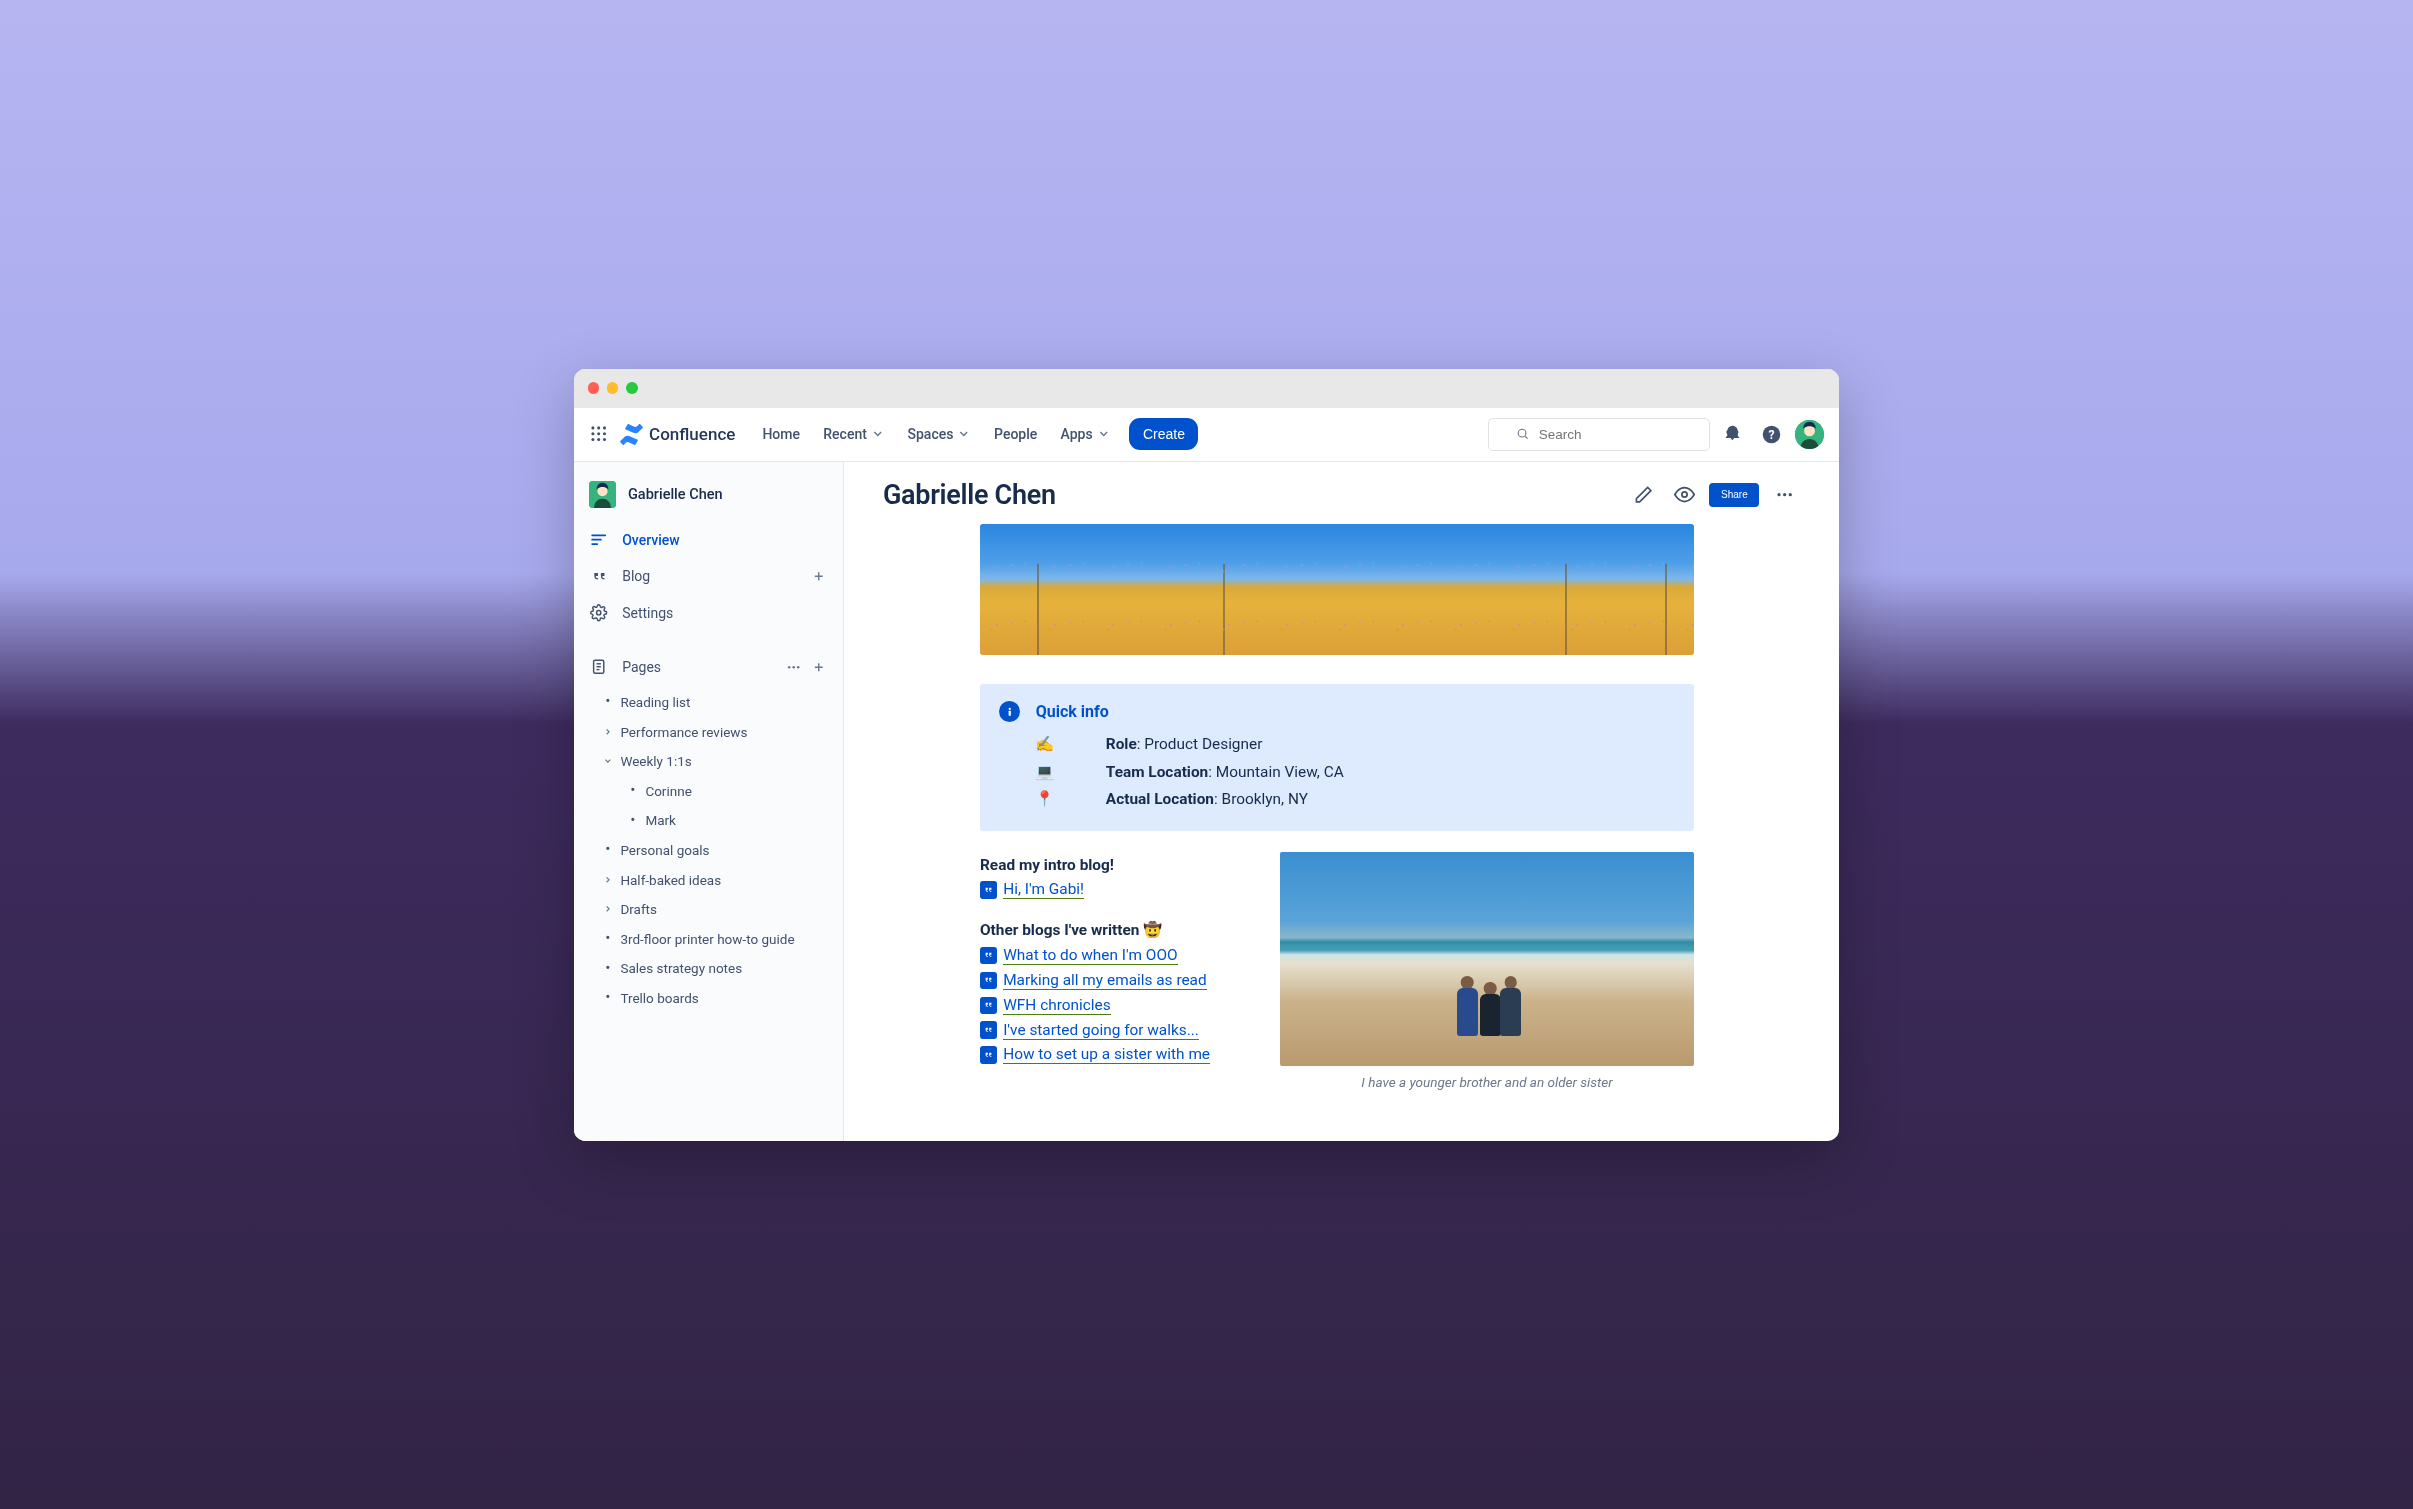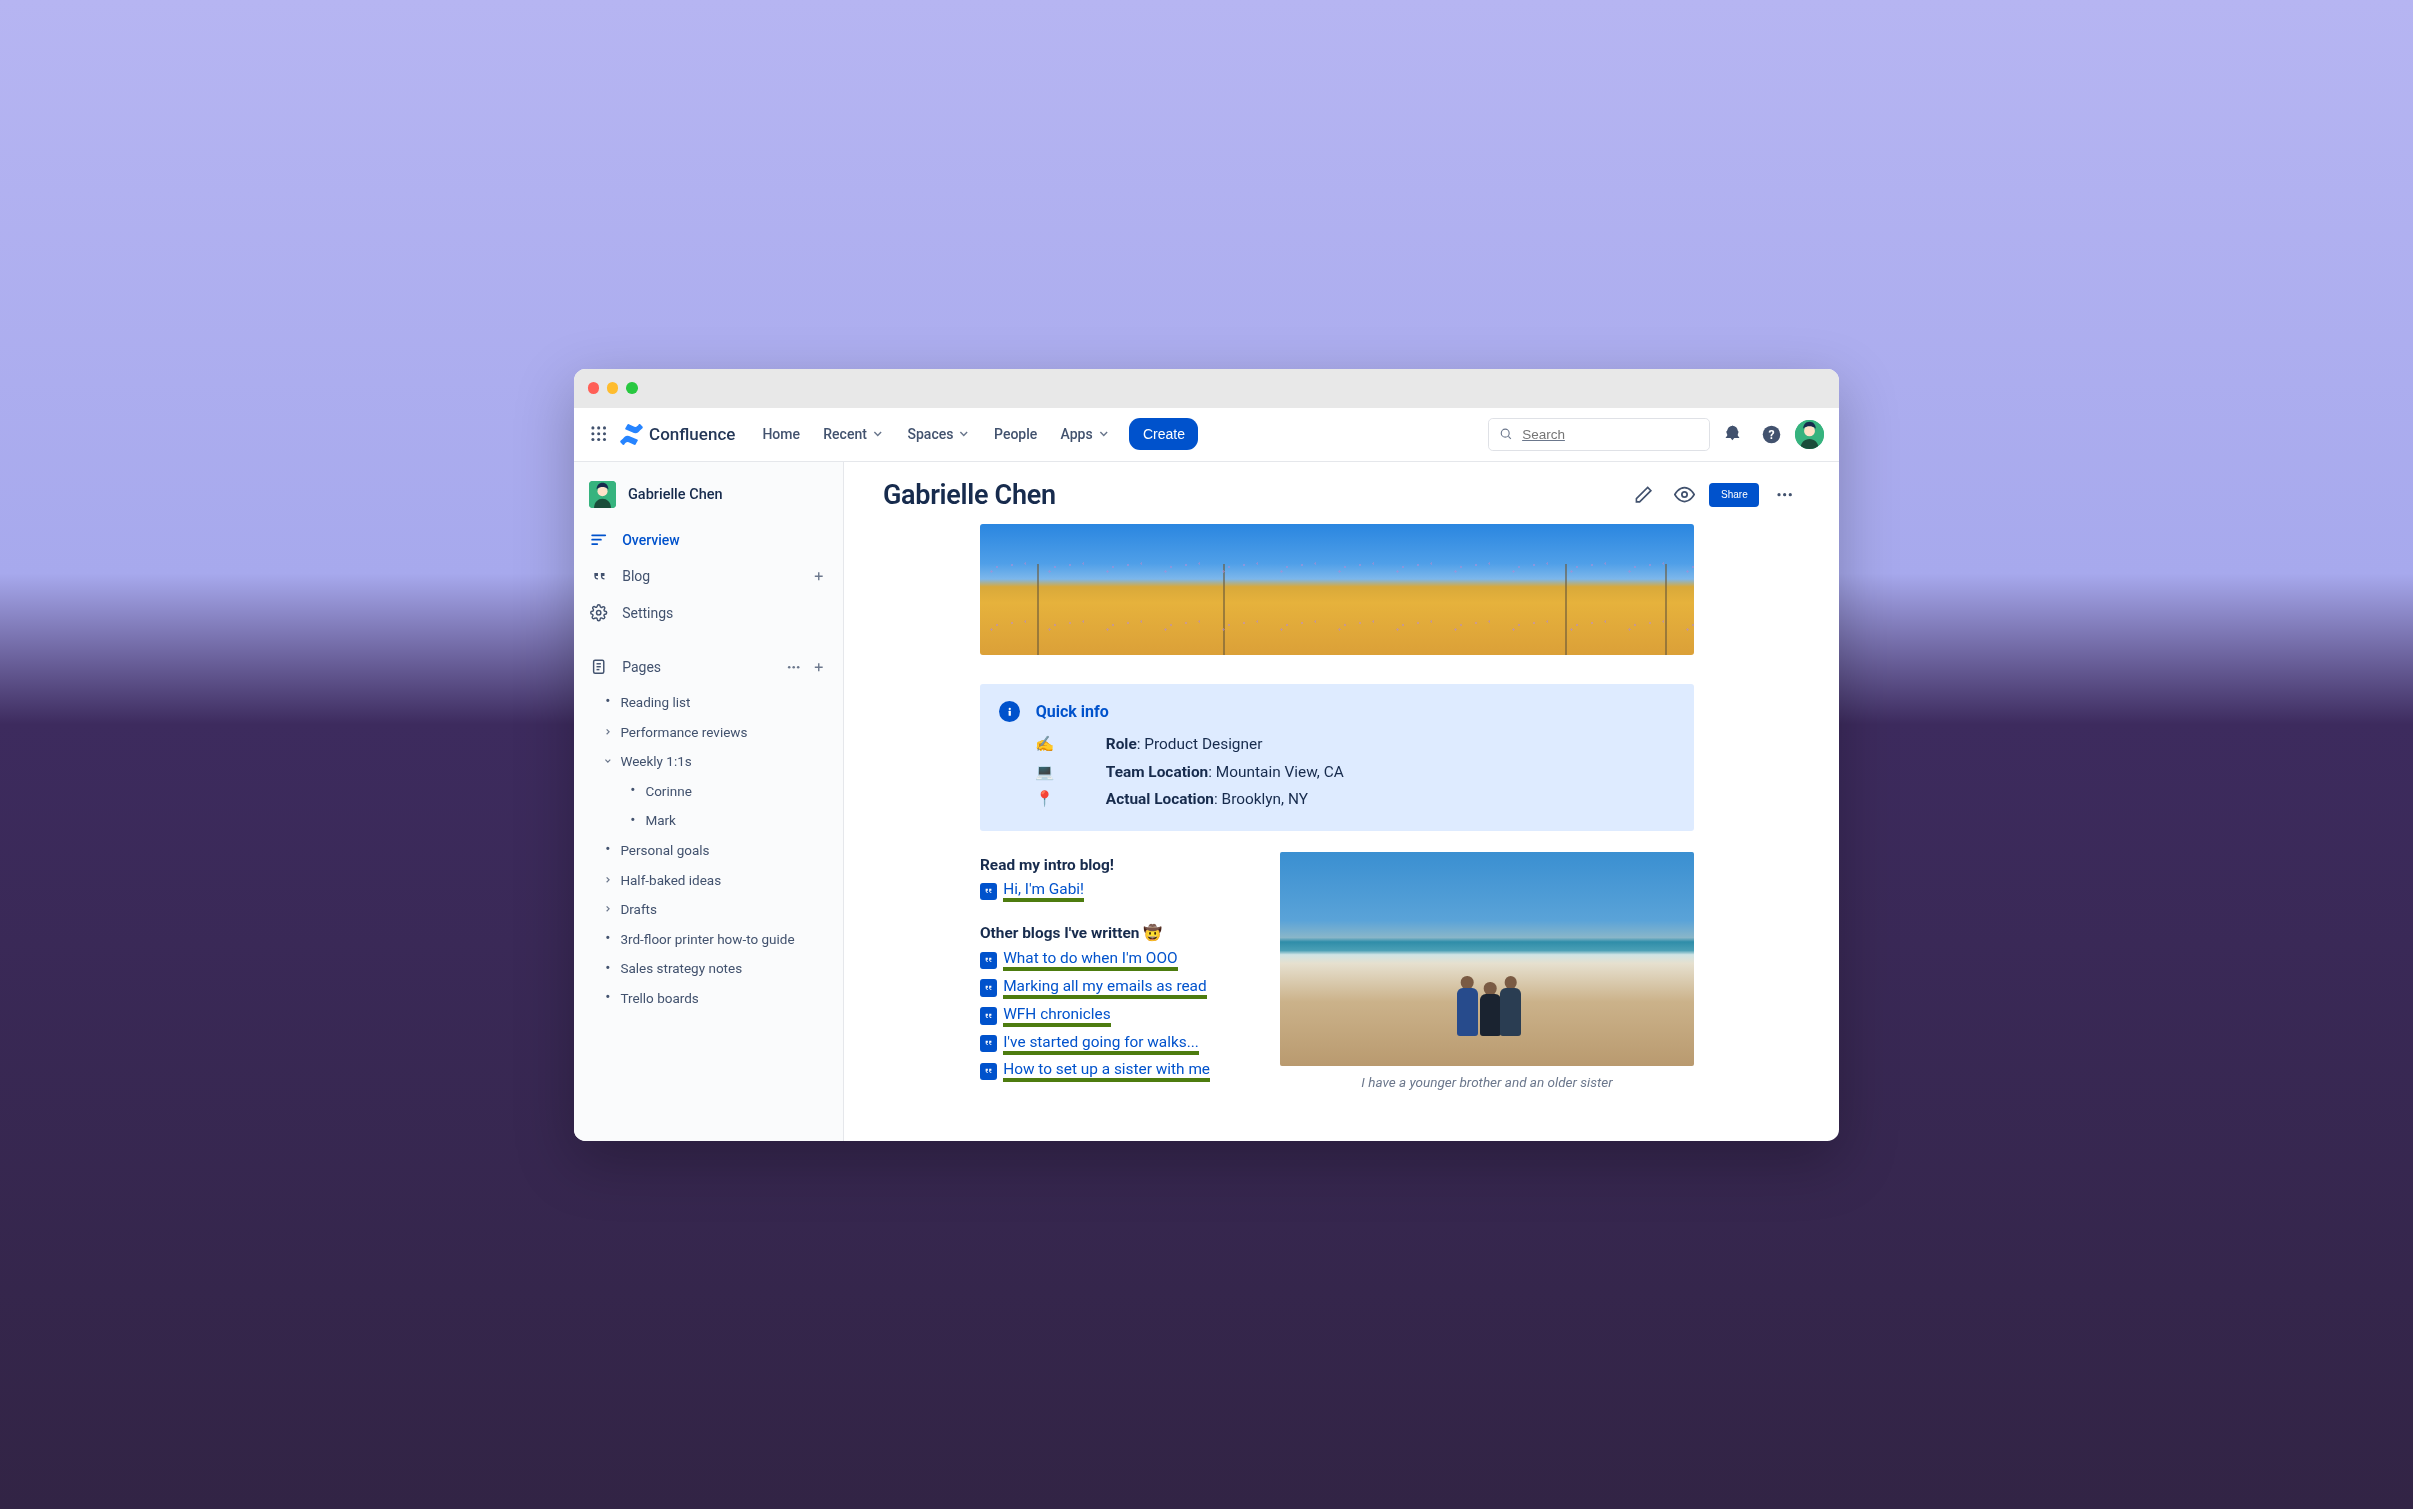--- a/index.html
+++ b/index.html
@@ -59,21 +59,21 @@
     color:#42526e; font-size:14px; font-weight:500;
   }
   .nav-chevron { opacity:.8; }
   .create-btn {
     background:#0052cc; color:#fff; border:none; border-radius:11px;
     padding: 7.7px 13.5px; font-size:14px; font-weight:500; cursor:pointer; margin-left:5.8px;
   }
   .nav-spacer { flex:1; }
   .search-box {
     width: 222px; height: 33px; border:1px solid #dfe1e6; border-radius:4.8px;
-    display:flex; align-items:center; padding:0 10px; gap:10px; color:#6b778c;text-decoration:underline;
+    display:flex; align-items:center; padding:0 27px; gap:10px; color:#6b778c;
   }
   .search-box input {
     border:none; outline:none; background:transparent; font-size:13.5px; width:100%; color:#172b4d;
   }
   .icon-btn {
     width:31px; height:31px; display:flex; align-items:center; justify-content:center;
     cursor:pointer; border-radius:50%; color:#42526e;
   }
   .avatar-circle {
     width: 29px; height:29px; border-radius:50%; background:#36b37e;
@@ -170,21 +170,21 @@
 
   .two-col { display:flex; gap: 39px; margin-top: 21px; }
   .left-col { flex: 0 0 auto; width: 261px; }
   .right-col { flex: 1; display:flex; flex-direction:column; }
 
   .sec-head { font-weight:700; color:#172b4d; font-size:15.4px; margin-bottom:3.9px; margin-top: 3.9px; }
   .blog-link {
     display:flex; align-items:center; gap:1.9px; font-size:15.4px; padding:2.9px 0;
   }
   .blog-link a {
-    color:#0052cc; text-decoration:none; border-bottom:4px solid #4d7c0f;
+    color:#0052cc; text-decoration:none; border-bottom:1px solid #4d7c0f;
   }
   .blog-chip {
     width:17.4px;height:17.4px; border-radius:2.9px; background:#0052cc; color:#fff;
     display:inline-flex; align-items:center; justify-content:center; margin-right:3.9px; flex-shrink:0;
   }
 
   .photo {
     width: 100%; aspect-ratio: 440/228; border-radius:1.9px;
     background:
       linear-gradient(180deg, #3a8fd1 0%, #5aa3d8 32%, #89b6c9 40%, #2f8da9 42%, #4a9fb5 46%, #cfe4e5 48%, #e6e0cf 52%, #cbb28a 70%, #b99a6f 100%);

